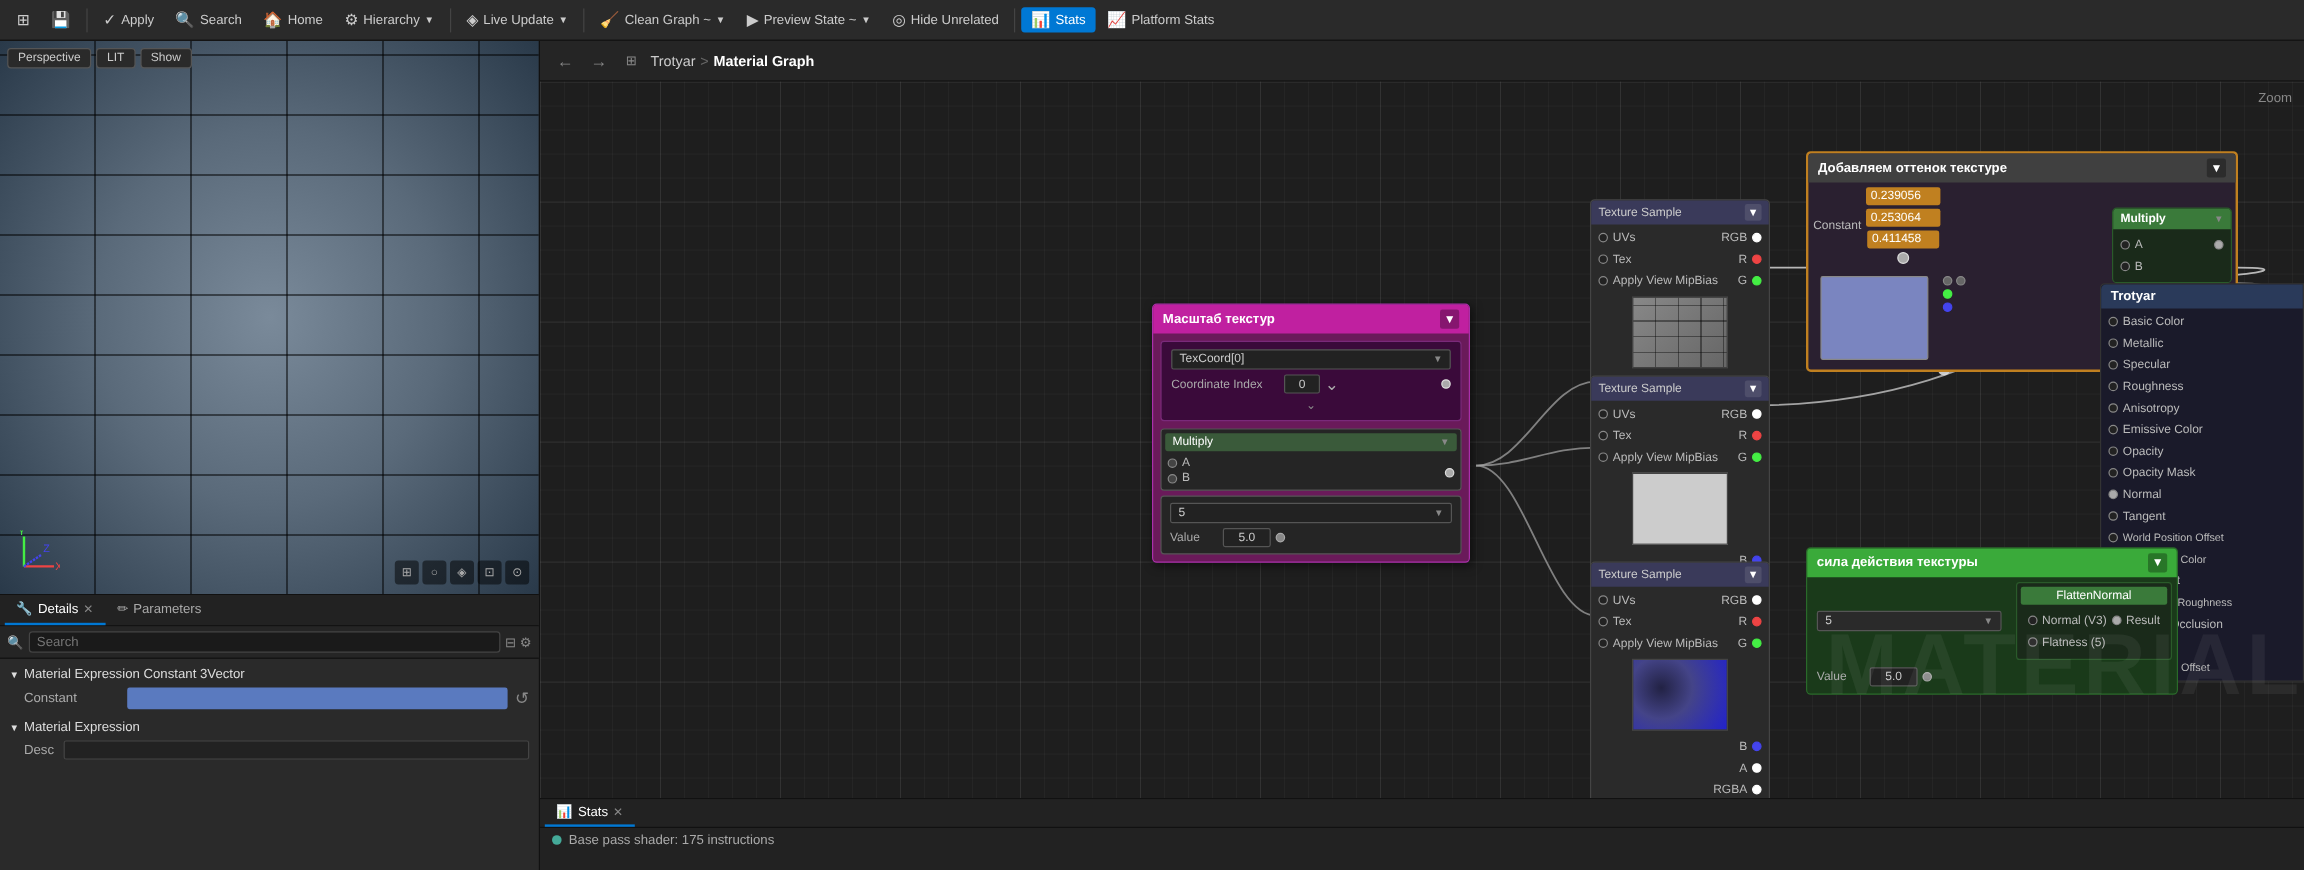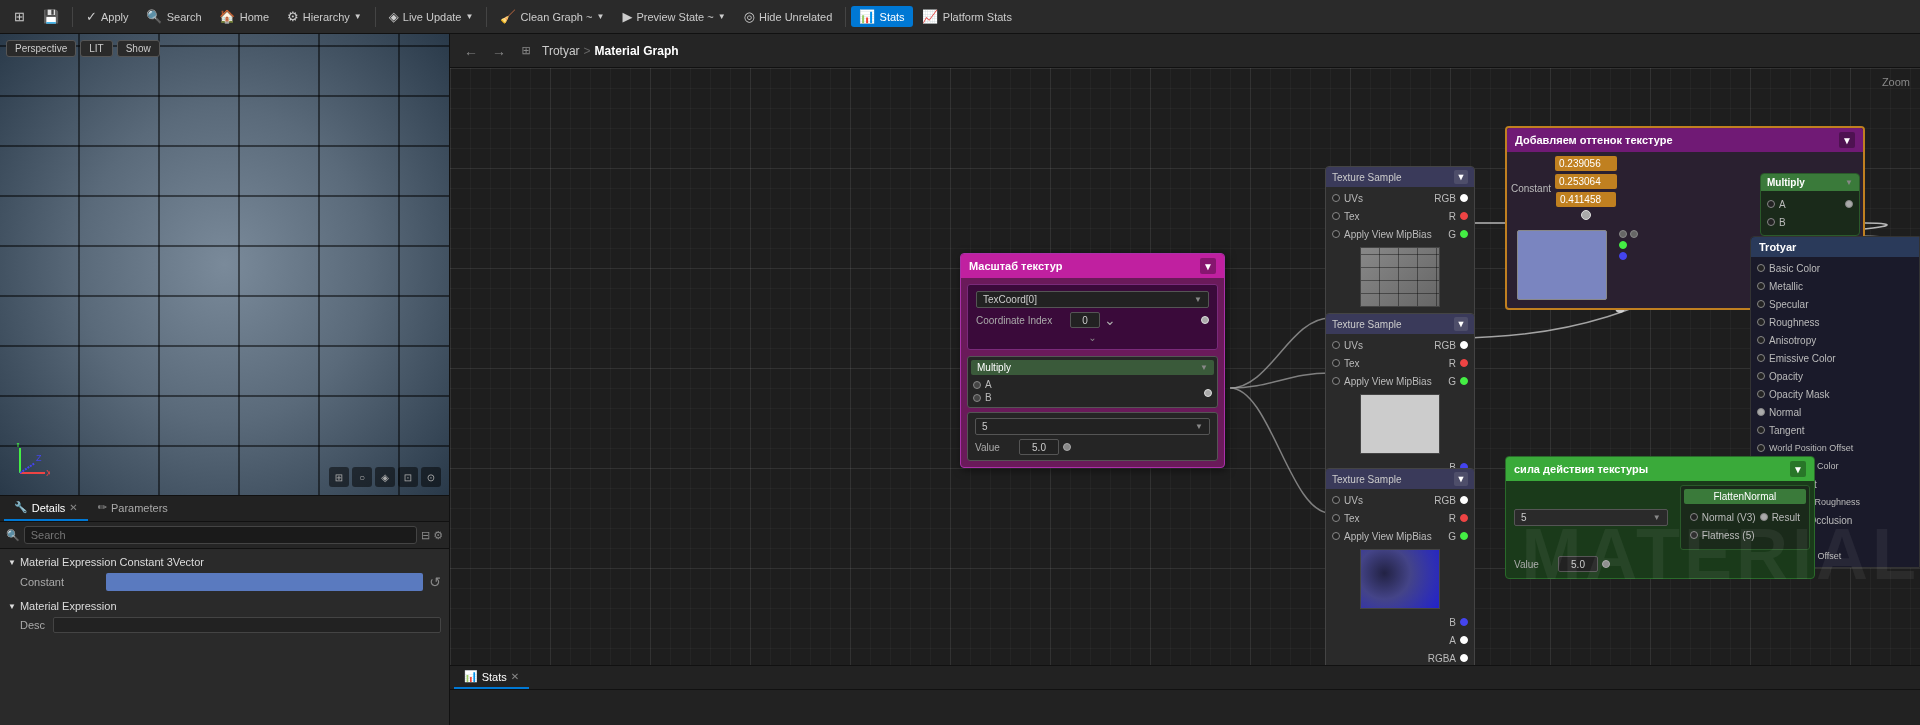--- a/index.html
+++ b/index.html
@@ -941,21 +941,21 @@
           </div>
           <div class="node-row">
             <span class="node-pin-label node-pin-right">RGBA</span>
             <div class="node-pin white"></div>
           </div>
 
         </div>
       </div>
 
       <div id="node-color">
-        <div class="node-header" style="background:#701a75; display:flex; align-items:center; justify-content:space-between; padding:4px 8px;">
+        <div class="node-header" style="background:#404040; display:flex; align-items:center; justify-content:space-between; padding:4px 8px;">
           <span style="color:#fff; font-size:11px;">Добавляем оттенок текстуре</span>
           <span class="collapse-btn">▼</span>
         </div>
         <div style="padding:4px;">
           <div style="display:flex; align-items:center; gap:4px; margin-bottom:6px;">
             <span style="color:#bbb; font-size:10px;">Constant</span>
             <div class="color-inputs" style="padding:0;flex-direction:column;">
               <div class="color-coord">
                 <input type="text" class="color-coord-input" style="width: 62px; background: rgb(192, 128, 32);" value="0.239056">
               </div>
@@ -1127,16 +1127,20 @@
     </div>
 
     <div id="stats-panel">
       <div id="stats-tabs">
         <div class="stats-tab active">
           <span style="font-size:11px;">📊</span>
           <span>Stats</span>
           <span class="close-x">✕</span>
         </div>
       </div>
+      <div id="stats-content">
+        <span class="stats-dot"></span>
+        <span>Base pass shader: 175 instructions</span>
+      </div>
     </div>
 
   </div>
 </div>
 
 </body></html>

